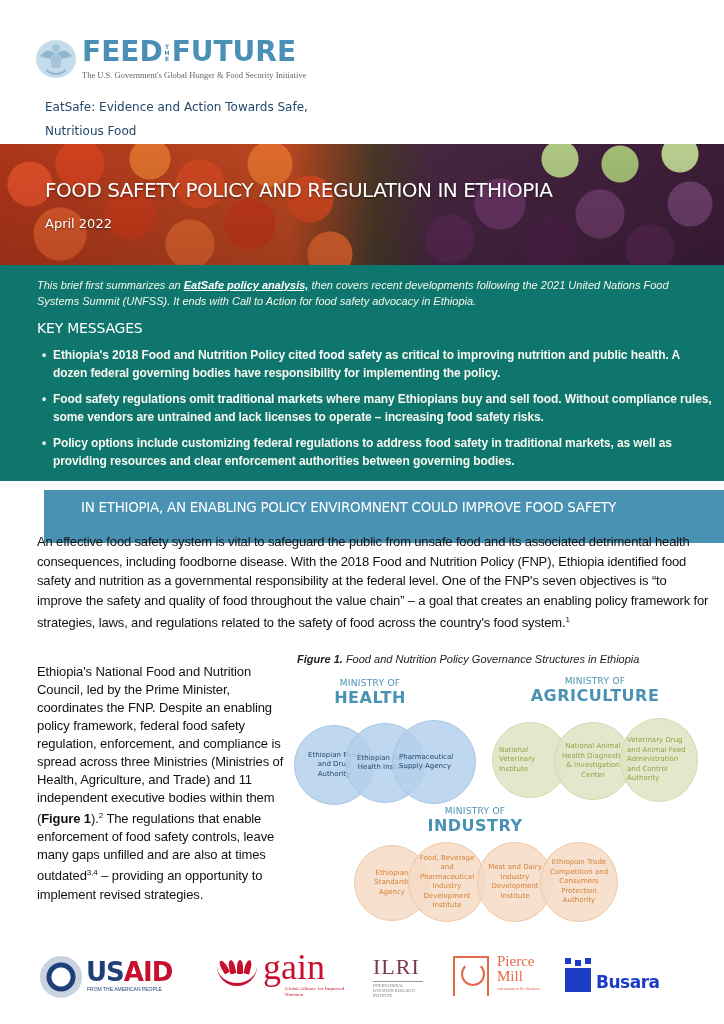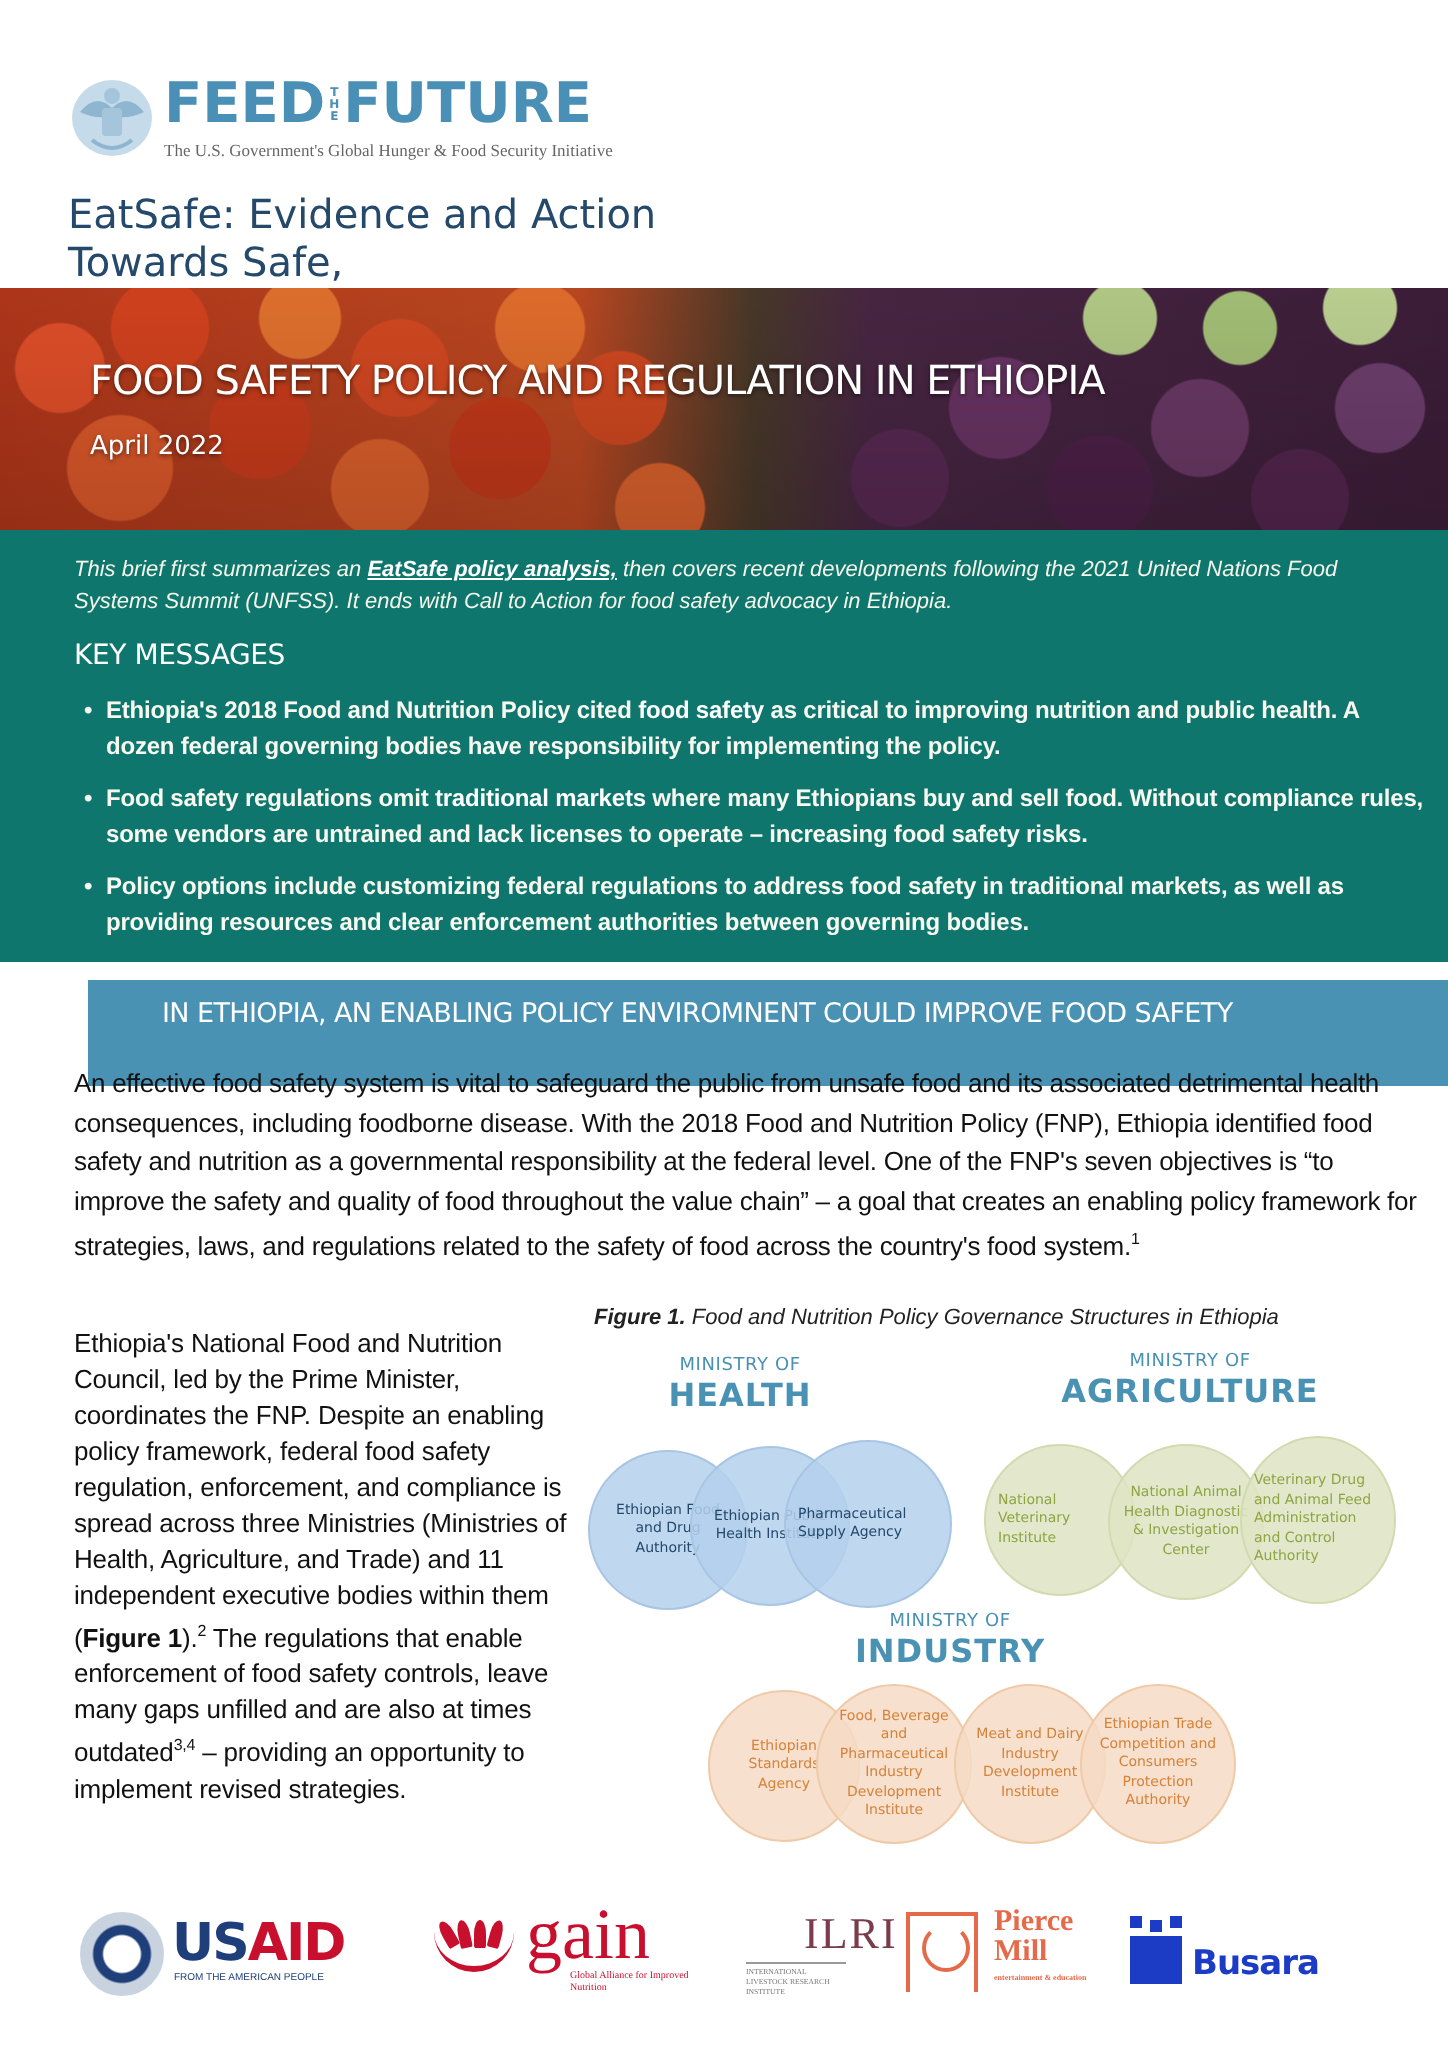--- a/index.html
+++ b/index.html
@@ -6,21 +6,21 @@
   html, body { width: 724px; height: 1024px; background: #ffffff; overflow: hidden; }
   body { position: relative; font-family: "Liberation Sans", sans-serif; color: #111; }
 
   
   .ftf-logo { position: absolute; left: 34px; top: 36px; height: 48px; width: 270px; }
   .ftf-seal { position: absolute; left: 0; top: 2px; width: 44px; height: 42px; }
   .ftf-word { position: absolute; left: 48px; top: 0; font-family: "DejaVu Sans", sans-serif; font-size: 28px; font-weight: bold; color: #4a8fb5; letter-spacing: 0px; line-height: 32px; }
   .ftf-word .the { display: inline-block; font-size: 6px; line-height: 6px; width: 7px; vertical-align: middle; text-align: center; word-break: break-all; color: #4a8fb5; margin: 0 1px; }
   .ftf-tagline { position: absolute; left: 48px; top: 34px; font-family: "Liberation Serif", serif; font-size: 8.5px; color: #666; white-space: nowrap; }
 
-  .eatsafe { position: absolute; left: 34px; top: 95px; width: 340px; font-family: "DejaVu Sans", sans-serif; font-size: 20px; line-height: 24px; color: #24496b; }
+  .eatsafe { position: absolute; left: 45px; top: 95px; width: 340px; font-family: "DejaVu Sans", sans-serif; font-size: 12px; line-height: 24px; color: #24496b; }
 
   
   .hero { position: absolute; left: 0; top: 144px; width: 724px; height: 121px; overflow: hidden;
     background:
       radial-gradient(circle at 30px 40px, #e7512a 0 22px, transparent 23px),
       radial-gradient(circle at 80px 20px, #d9441f 0 24px, transparent 25px),
       radial-gradient(circle at 60px 90px, #e35b2b 0 26px, transparent 27px),
       radial-gradient(circle at 130px 70px, #cf3d1c 0 25px, transparent 26px),
       radial-gradient(circle at 150px 15px, #e8742f 0 20px, transparent 21px),
       radial-gradient(circle at 200px 40px, #d94a22 0 24px, transparent 25px),
@@ -85,24 +85,24 @@
   .usaid-word .aid { color: #c8102e; }
   .usaid-sub { position: absolute; left: 47px; top: 30px; font-size: 5px; color: #1f3f7a; white-space: nowrap; }
 
   .gain { position: absolute; left: 217px; top: 4px; width: 130px; height: 44px; }
   .gain-mark { position: absolute; left: 0; top: 10px; width: 40px; height: 22px; border-bottom: 3px solid #c8102e; border-radius: 0 0 20px 20px; }
   .gain-mark span { position: absolute; top: -4px; width: 6px; height: 14px; background: #c8102e; border-radius: 50% 50% 10% 10%; }
   .gain-word { position: absolute; left: 46px; top: -6px; font-family: "Liberation Serif", serif; font-size: 36px; color: #c8102e; line-height: 38px; }
   .gain-sub { position: absolute; left: 68px; top: 32px; font-family: "Liberation Serif", serif; font-size: 5px; line-height: 6px; color: #c8102e; width: 60px; }
 
   .ilri { position: absolute; left: 373px; top: 6px; width: 50px; height: 46px; }
-  .ilri-word { font-family: "Liberation Serif", serif; font-size: 22px; color: #7a3b4a; letter-spacing: 1px; line-height: 22px; margin-left: 29px; }
+  .ilri-word { font-family: "Liberation Serif", serif; font-size: 22px; color: #7a3b4a; letter-spacing: 1px; line-height: 22px; }
   .ilri-sub { font-family: "Liberation Serif", serif; font-size: 3.8px; color: #777; line-height: 5px; border-top: 1px solid #999; padding-top: 2px; margin-top: 3px; }
 
-  .pm { position: absolute; left: 453px; top: 4px; width: 110px; height: 48px; font-weight: bold; }
+  .pm { position: absolute; left: 453px; top: 4px; width: 110px; height: 48px; }
   .pm-mark { position: absolute; left: 0; top: 2px; width: 36px; height: 40px; border: 2px solid #e56a4a; border-bottom: none; border-radius: 0; }
   .pm-mark::after { content: ""; position: absolute; left: 6px; top: 4px; width: 20px; height: 20px; border: 2px solid #e56a4a; border-radius: 50%; border-top-color: transparent; }
   .pm-word { position: absolute; left: 44px; top: 0; font-family: "Liberation Serif", serif; font-size: 15px; line-height: 15px; color: #e56a4a; }
   .pm-sub { position: absolute; left: 44px; top: 32px; font-family: "Liberation Serif", serif; font-size: 4px; line-height: 5px; color: #e56a4a; width: 60px; }
 
   .busara { position: absolute; left: 565px; top: 6px; width: 100px; height: 40px; }
   .busara-mark { position: absolute; left: 0; top: 2px; width: 26px; height: 34px; background:
       linear-gradient(#1d3cc6, #1d3cc6) 0 10px / 26px 24px no-repeat,
       linear-gradient(#1d3cc6, #1d3cc6) 0 0 / 6px 6px no-repeat,
       linear-gradient(#1d3cc6, #1d3cc6) 10px 2px / 6px 6px no-repeat,

